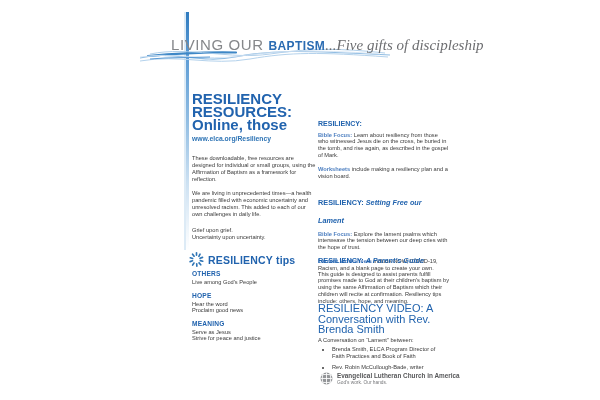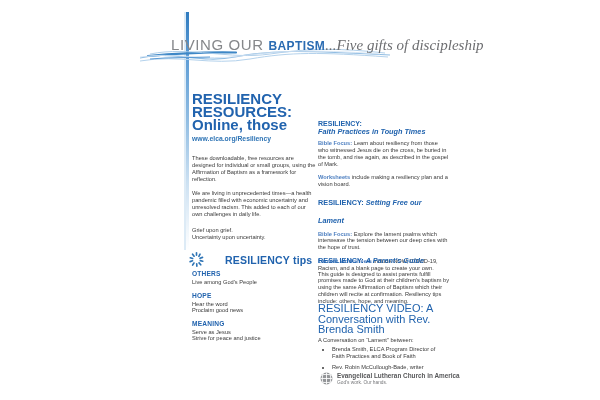--- a/index.html
+++ b/index.html
@@ -18,21 +18,21 @@
   .mh-gray{font-size:15px;letter-spacing:.6px;color:#85878a;}
   .mh-blue{font-size:12px;font-weight:bold;letter-spacing:.4px;color:#2a6bb2;}
   .mh-script{font-family:"Liberation Serif",serif;font-style:italic;font-size:15px;color:#6d6e71;}
   
   .lh1{position:absolute;left:192px;top:92px;width:125px;font-size:15px;font-weight:bold;line-height:13px;color:#2163ae;}
   .lurl{position:absolute;left:192px;top:135px;font-size:6.8px;font-weight:bold;color:#2e74b5;}
   .body{font-size:5.7px;line-height:6.9px;color:#3a3a3a;}
   .lpara1{position:absolute;left:192px;top:155px;width:124px;}
   .lpara2{position:absolute;left:192px;top:190px;width:124px;}
   .lpara3{position:absolute;left:192px;top:227px;width:124px;}
-  .tips-head{position:absolute;left:188px;top:251px;display:flex;align-items:center;gap:20px;text-align:center;}
+  .tips-head{position:absolute;left:188px;top:251px;display:flex;align-items:center;gap:3px;text-align:center;}
   .tips-title{font-size:10.5px;font-weight:bold;color:#2163ae;letter-spacing:.2px;}
   .tipgroup{position:absolute;left:192px;width:124px;}
   .tg-others{top:270px;} .tg-hope{top:292px;} .tg-meaning{top:320px;}
   .tiplabel{font-size:6.6px;font-weight:bold;color:#2163ae;margin-bottom:1.5px;letter-spacing:.2px;}
   
   .rsec{position:absolute;left:318px;width:131px;}
   .rs1{top:120px;} .rs2{top:191px;} .rs3{top:249px;} .rs4{top:303px;}
   .kick{font-size:7px;font-weight:bold;color:#2163ae;line-height:8px;}
   .rtitle{font-size:7.3px;font-weight:bold;font-style:italic;color:#2163ae;line-height:8.6px;}
   .rtitle-plain{font-size:11px;font-weight:normal;color:#2163ae;line-height:10.6px;}
@@ -106,21 +106,20 @@
     <div class="body">Proclaim good news</div>
   </div>
   <div class="tipgroup tg-meaning">
     <div class="tiplabel">MEANING</div>
     <div class="body">Serve as Jesus</div>
     <div class="body">Strive for peace and justice</div>
   </div>
 
   <div class="rsec rs1">
     <div class="kick">RESILIENCY:</div>
-    <div class="rtitle">Faith Practices in Tough Times</div>
     <div class="body rp"><span class="blab">Bible Focus:</span><span> Learn about resiliency from those who witnessed Jesus die on the cross, be buried in the tomb, and rise again, as described in the gospel of Mark.</span></div>
     <div class="body rp2"><span class="blab">Worksheets</span><span> include making a resiliency plan and a vision board.</span></div>
   </div>
 
   <div class="rsec rs2">
     <div><span class="kick" style="font-size:7.3px;">RESILIENCY: </span><span class="rtitle">Setting Free our Lament</span></div>
     <div class="body rp"><span class="blab">Bible Focus:</span><span> Explore the lament psalms which interweave the tension between our deep cries with the hope of trust.</span></div>
     <div class="body rp2"><span class="blab">Lament Worksheets</span><span> include NOW, COVID-19, Racism, and a blank page to create your own.</span></div>
   </div>
 

